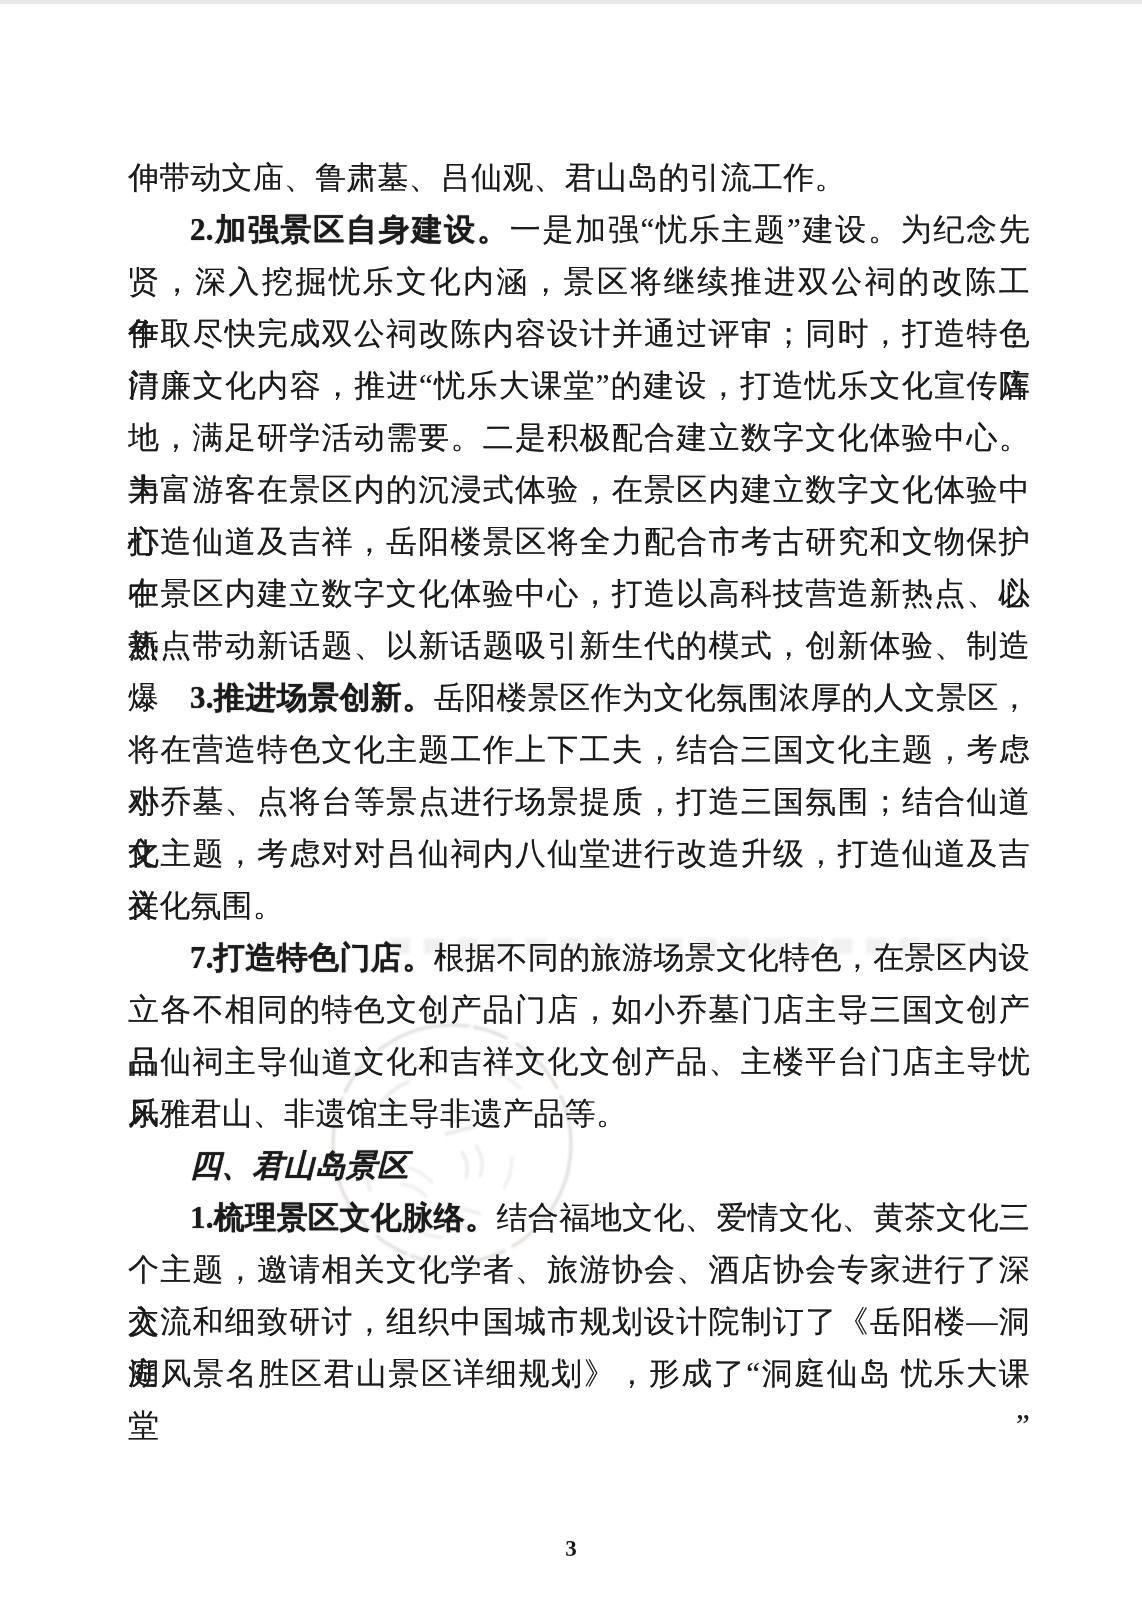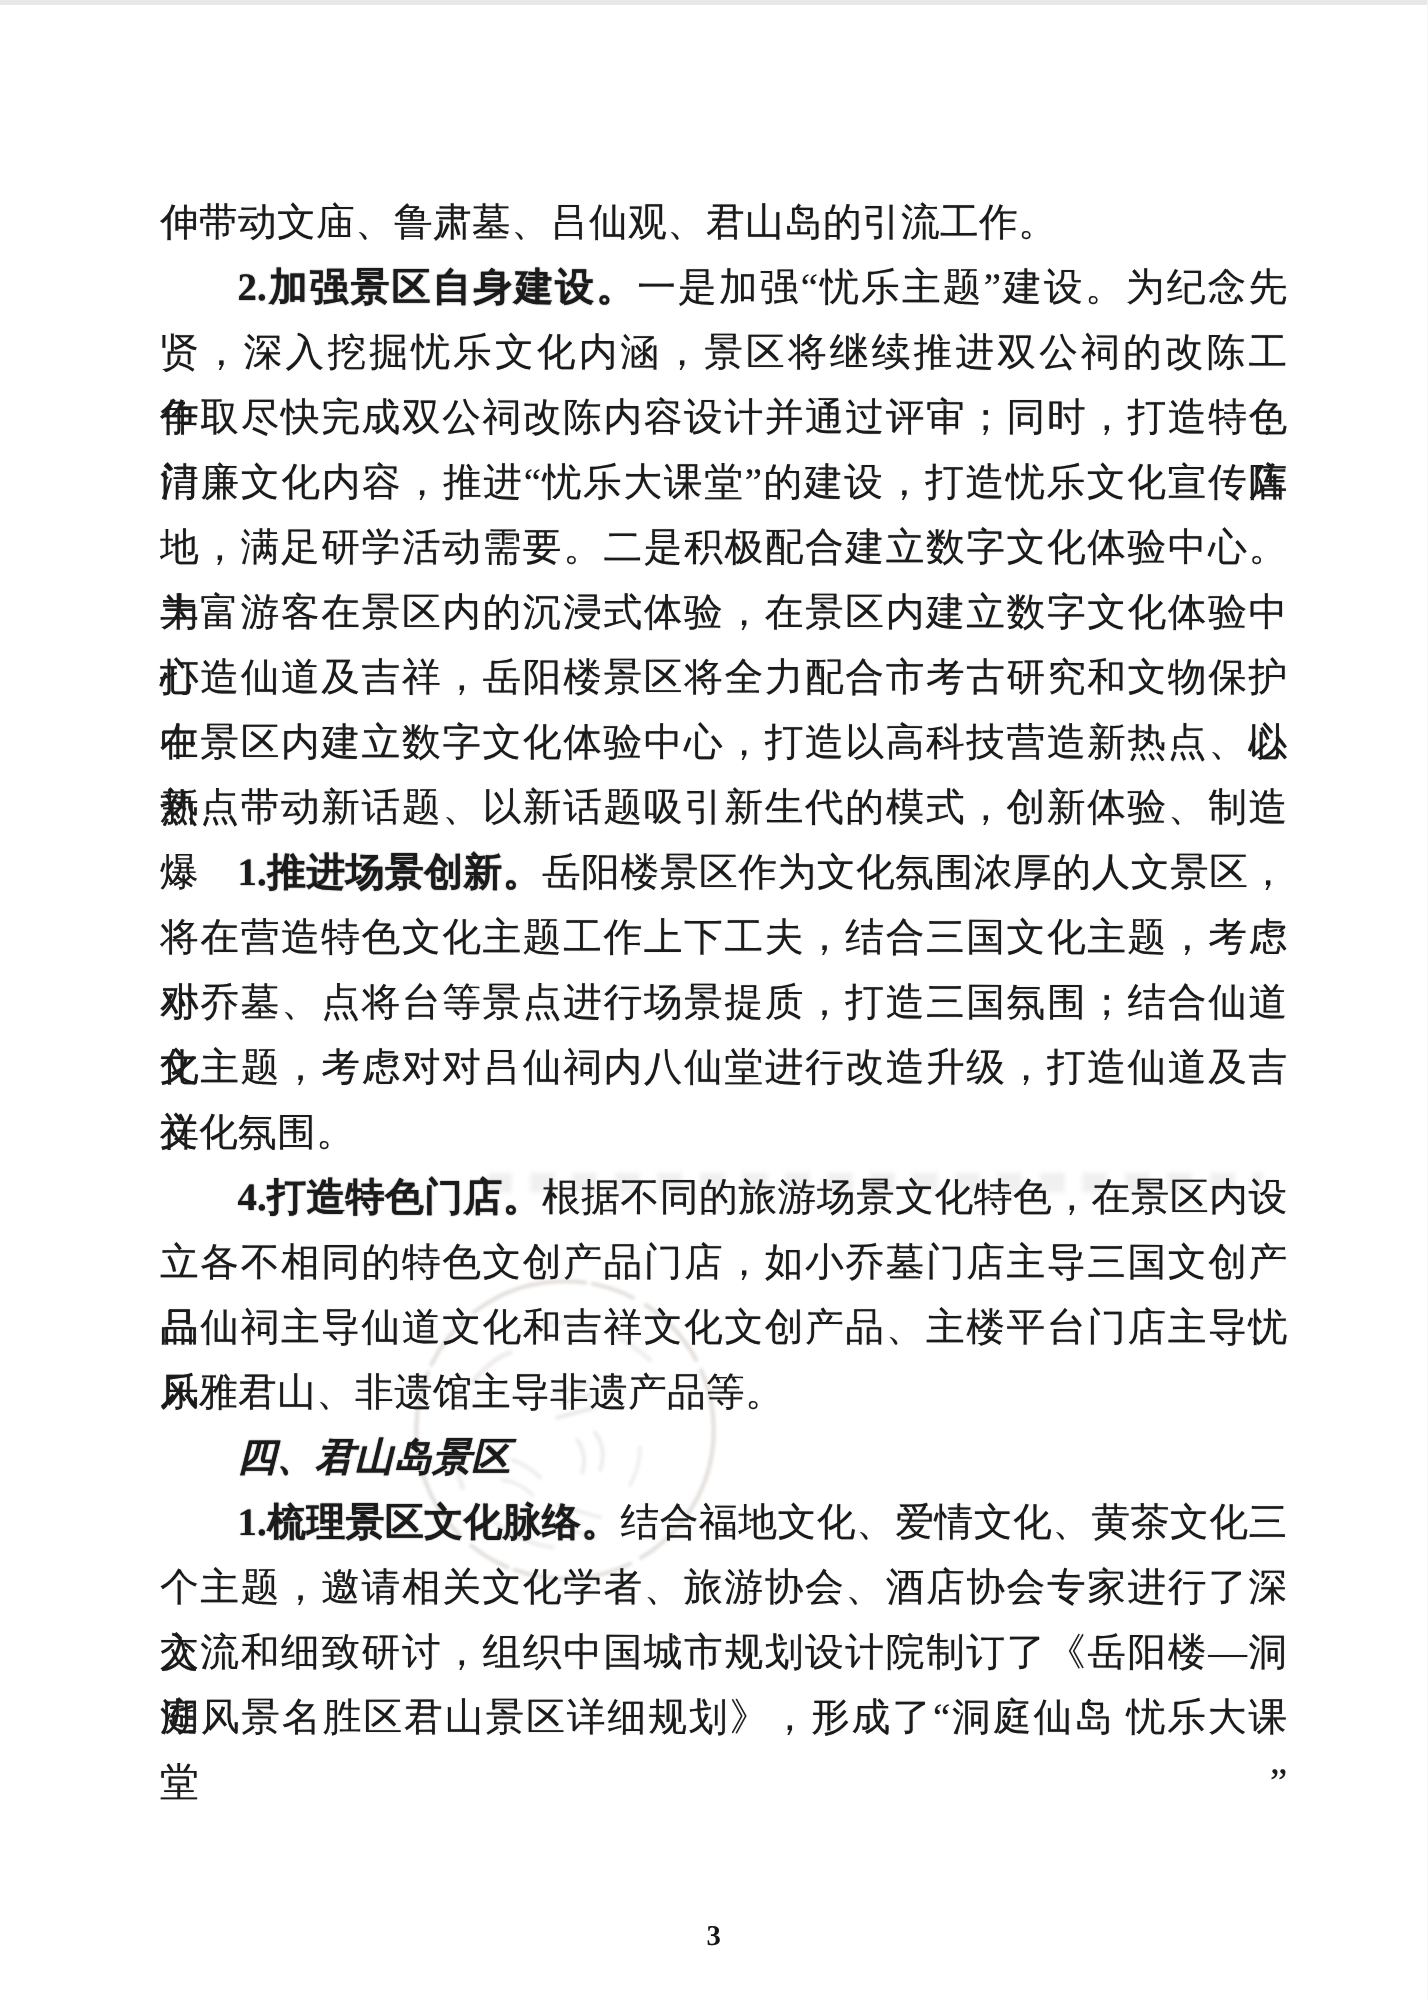--- a/index.html
+++ b/index.html
@@ -123,26 +123,26 @@
       <div class="line end">伸带动文庙、鲁肃墓、吕仙观、君山岛的引流工作。</div>
       <div class="line start"><b>2.加强景区自身建设。</b>一是加强“忧乐主题”建设。为纪念先</div>
       <div class="line full">贤，深入挖掘忧乐文化内涵，景区将继续推进双公祠的改陈工作，</div>
       <div class="line full">争取尽快完成双公祠改陈内容设计并通过评审；同时，打造特色门店</div>
       <div class="line full">清廉文化内容，推进“忧乐大课堂”的建设，打造忧乐文化宣传阵</div>
       <div class="line full">地，满足研学活动需要。二是积极配合建立数字文化体验中心。为</div>
       <div class="line full">丰富游客在景区内的沉浸式体验，在景区内建立数字文化体验中心</div>
       <div class="line full">打造仙道及吉祥，岳阳楼景区将全力配合市考古研究和文物保护中心</div>
       <div class="line full">在景区内建立数字文化体验中心，打造以高科技营造新热点、以新</div>
       <div class="line full">热点带动新话题、以新话题吸引新生代的模式，创新体验、制造爆</div>
-      <div class="line start"><b>1.推进场景创新。</b>岳阳楼景区作为文化氛围浓厚的人文景区，</div>
+      <div class="line start"><b>3.推进场景创新。</b>岳阳楼景区作为文化氛围浓厚的人文景区，</div>
       <div class="line full">将在营造特色文化主题工作上下工夫，结合三国文化主题，考虑对</div>
       <div class="line full">小乔墓、点将台等景点进行场景提质，打造三国氛围；结合仙道文</div>
       <div class="line full">化主题，考虑对对吕仙祠内八仙堂进行改造升级，打造仙道及吉祥</div>
       <div class="line end">文化氛围。</div>
-      <div class="line start"><b>4.打造特色门店。</b>根据不同的旅游场景文化特色，在景区内设</div>
+      <div class="line start"><b>7.打造特色门店。</b>根据不同的旅游场景文化特色，在景区内设</div>
       <div class="line full">立各不相同的特色文创产品门店，如小乔墓门店主导三国文创产品、</div>
       <div class="line full">吕仙祠主导仙道文化和吉祥文化文创产品、主楼平台门店主导忧乐</div>
       <div class="line end">风雅君山、非遗馆主导非遗产品等。</div>
       <div class="line head"><b>四、君山岛景区</b></div>
       <div class="line start"><b>1.梳理景区文化脉络。</b>结合福地文化、爱情文化、黄茶文化三</div>
       <div class="line full">个主题，邀请相关文化学者、旅游协会、酒店协会专家进行了深入</div>
       <div class="line full">交流和细致研讨，组织中国城市规划设计院制订了《岳阳楼—洞庭</div>
       <div class="line full">湖风景名胜区君山景区详细规划》，形成了“洞庭仙岛 忧乐大课堂”</div>
     </div>
 

